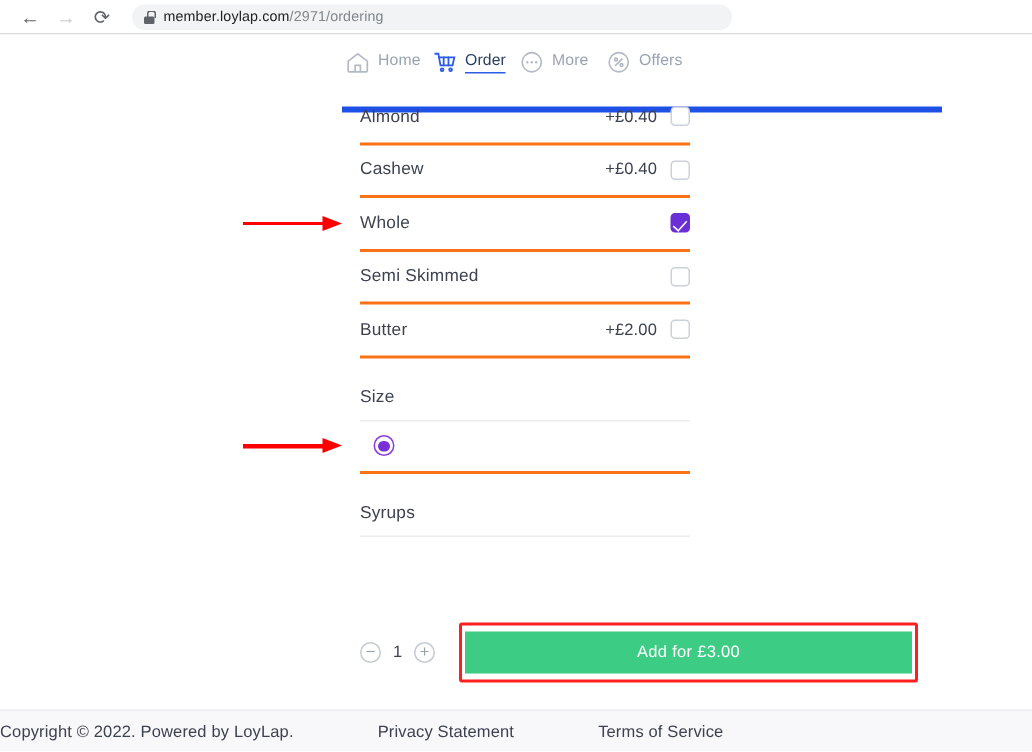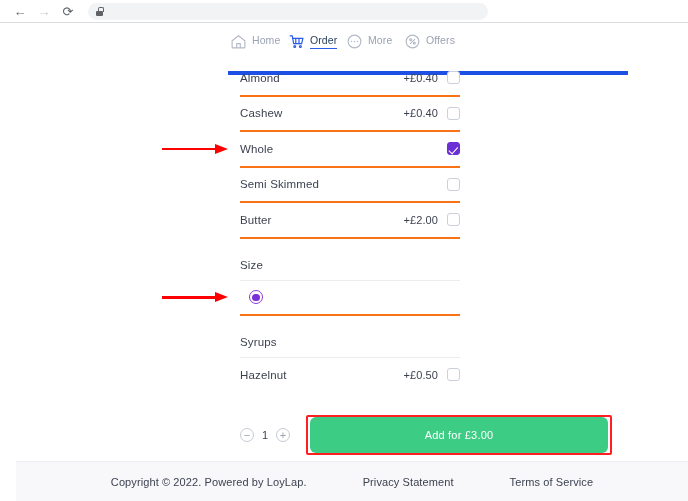--- a/index.html
+++ b/index.html
@@ -264,61 +264,62 @@
   .add-highlight {
     position: absolute;
     inset: 0;
     border: 2.4px solid #fe2020;
     border-radius: 2px;
     pointer-events: none;
   }
   .add-btn {
     margin: 4px;
     flex: 1;
-    height: 36px;
+    height: 28px;
     background: #3dcc84;
     border: none;
-    border-radius: 6px;
+    border-radius: 0;
     color: #ffffff;
     font-size: 11px;
     font-family: "Liberation Sans", sans-serif;
     letter-spacing: 0.2px;
     cursor: pointer;
     display: flex;
     align-items: center;
     justify-content: center;
   }
 
   
   .footer {
     position: absolute;
-    left: 16px; right: 0; bottom: 0;
-    height: 40px;
+    left: 0; right: 0; bottom: 0;
+    height: 28px;
     background: #f8f8fb;
     border-top: 1px solid #eceef3;
     display: flex;
     align-items: center;
-    justify-content: center;
+    justify-content: flex-start;
     gap: 56px;
     font-size: 11px;
     color: #3d4250;
     letter-spacing: 0.1px;
   }
   .footer a { color: #3d4250; text-decoration: none; cursor: pointer; }
   .list-clip { overflow: hidden; height: 340px; }
 </style>
 </head>
 <body>
 
 <div class="browser-bar">
   <div class="nav-btn">←</div>
   <div class="nav-btn disabled">→</div>
   <div class="nav-btn">⟳</div>
   <div class="omnibox">
     <span class="lock-icon"></span>
+    <span class="url-text"><span>member.loylap.com</span><span class="url-path">/2971/ordering</span></span>
   </div>
 </div>
 <div class="chrome-divider"></div>
 
 <div class="page">
 
   <div class="tabbar">
 
     <div class="tab">
       <span class="tab-icon">
@@ -419,25 +420,20 @@
       <span class="opt-price"></span>
       <span class="radio">
             <span class="dot"></span>
           </span>
     </div>
 
     <div class="section-head">
       <span class="opt-name">Syrups</span>
     </div>
 
-    <div class="opt-row">
-      <span class="opt-name">Hazelnut</span>
-      <span class="opt-price">+£0.50</span>
-      <span class="cbox"></span>
-    </div>
 
   </div>
   </div>
 
   <div class="action-bar">
     <div class="stepper">
       <button class="step-btn">−</button>
       <span class="qty">1</span>
       <button class="step-btn">+</button>
     </div>

